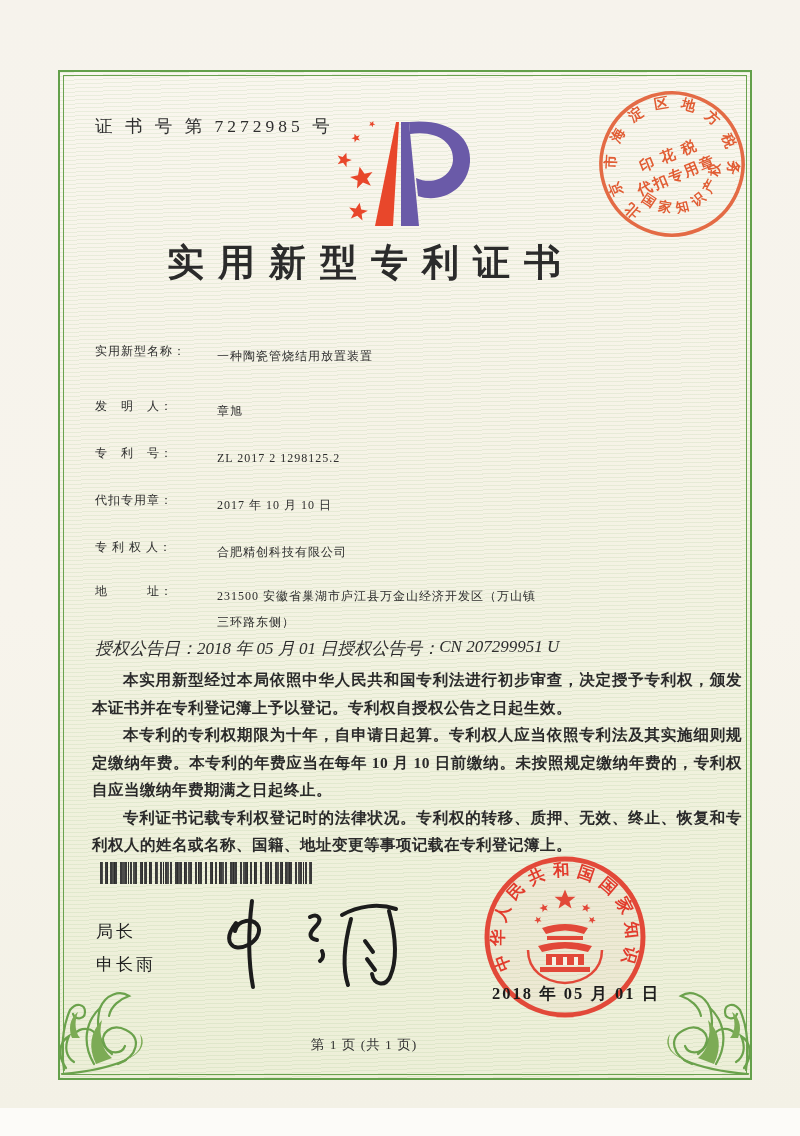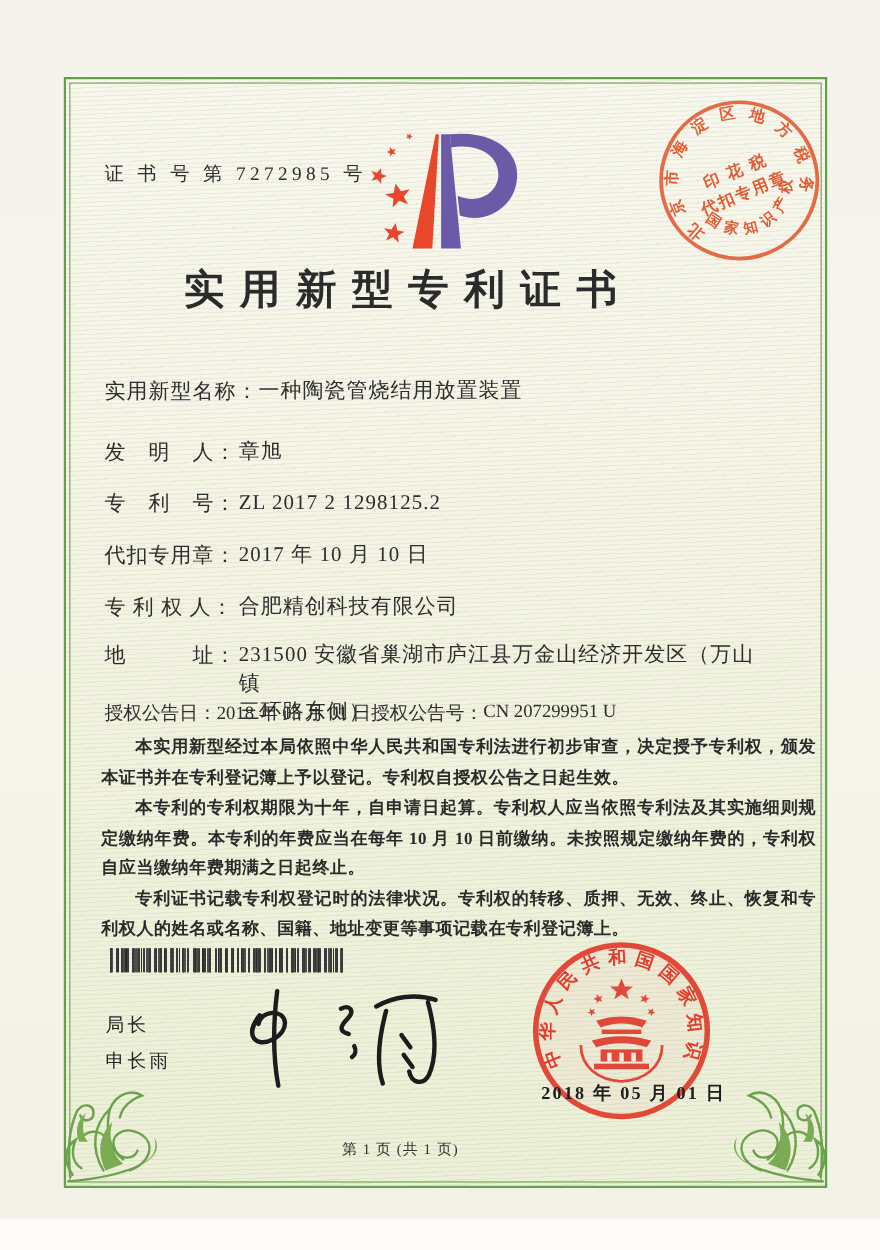--- a/index.html
+++ b/index.html
@@ -19,33 +19,33 @@
     background:
       repeating-linear-gradient(178deg, rgba(150,190,130,0.16) 0px, rgba(150,190,130,0.16) 1px, transparent 1px, transparent 4px),
       linear-gradient(180deg,#f9f6ee 0%,#f6f3e7 35%,#f0f1dd 70%,#edefd8 100%);
   }
   .frame-inner{
     position:absolute;left:3px;top:3px;right:3px;bottom:3px;
     border:1px solid #6aa24e;
   }
   .abs{position:absolute;}
   .cert-number{
-    left:95px;top:114px;font-size:17.5px;color:#2e2e2e;letter-spacing:4px;margin-top:32px;
+    left:95px;top:114px;font-size:17.5px;color:#2e2e2e;letter-spacing:4px;
   }
   .title{
     left:0;top:238px;width:728px;text-align:center;
     font-size:37px;color:#2b2b2b;letter-spacing:14px;font-weight:600;text-indent:14px;
   }
   .field{
     left:95px;display:flex;align-items:flex-start;
-    font-size:19px;color:#2d2d2d;
+    font-size:12px;color:#2d2d2d;
   }
   .flabel{flex:0 0 122px;white-space:nowrap;letter-spacing:1px;}
   .fvalue{white-space:pre-line;letter-spacing:1px;line-height:26px;max-width:470px;}
-  .grant-row{left:95px;display:flex;font-size:17px;color:#2d2d2d;}
+  .grant-row{left:95px;display:flex;font-size:17px;color:#2d2d2d;font-style:italic;}
   .grant-row .pair{display:flex;}
   .grant-row .pair.second{}
   .paragraphs{
     left:92px;top:666px;width:650px;
     font-size:15.5px;line-height:27.5px;color:#2a2a2a;text-align:justify;
   }
   .paragraphs p{margin:0;text-indent:2em;letter-spacing:0.5px;font-weight:bold;}
   .barcode{
     left:100px;top:862px;width:212px;height:22px;
     background:

